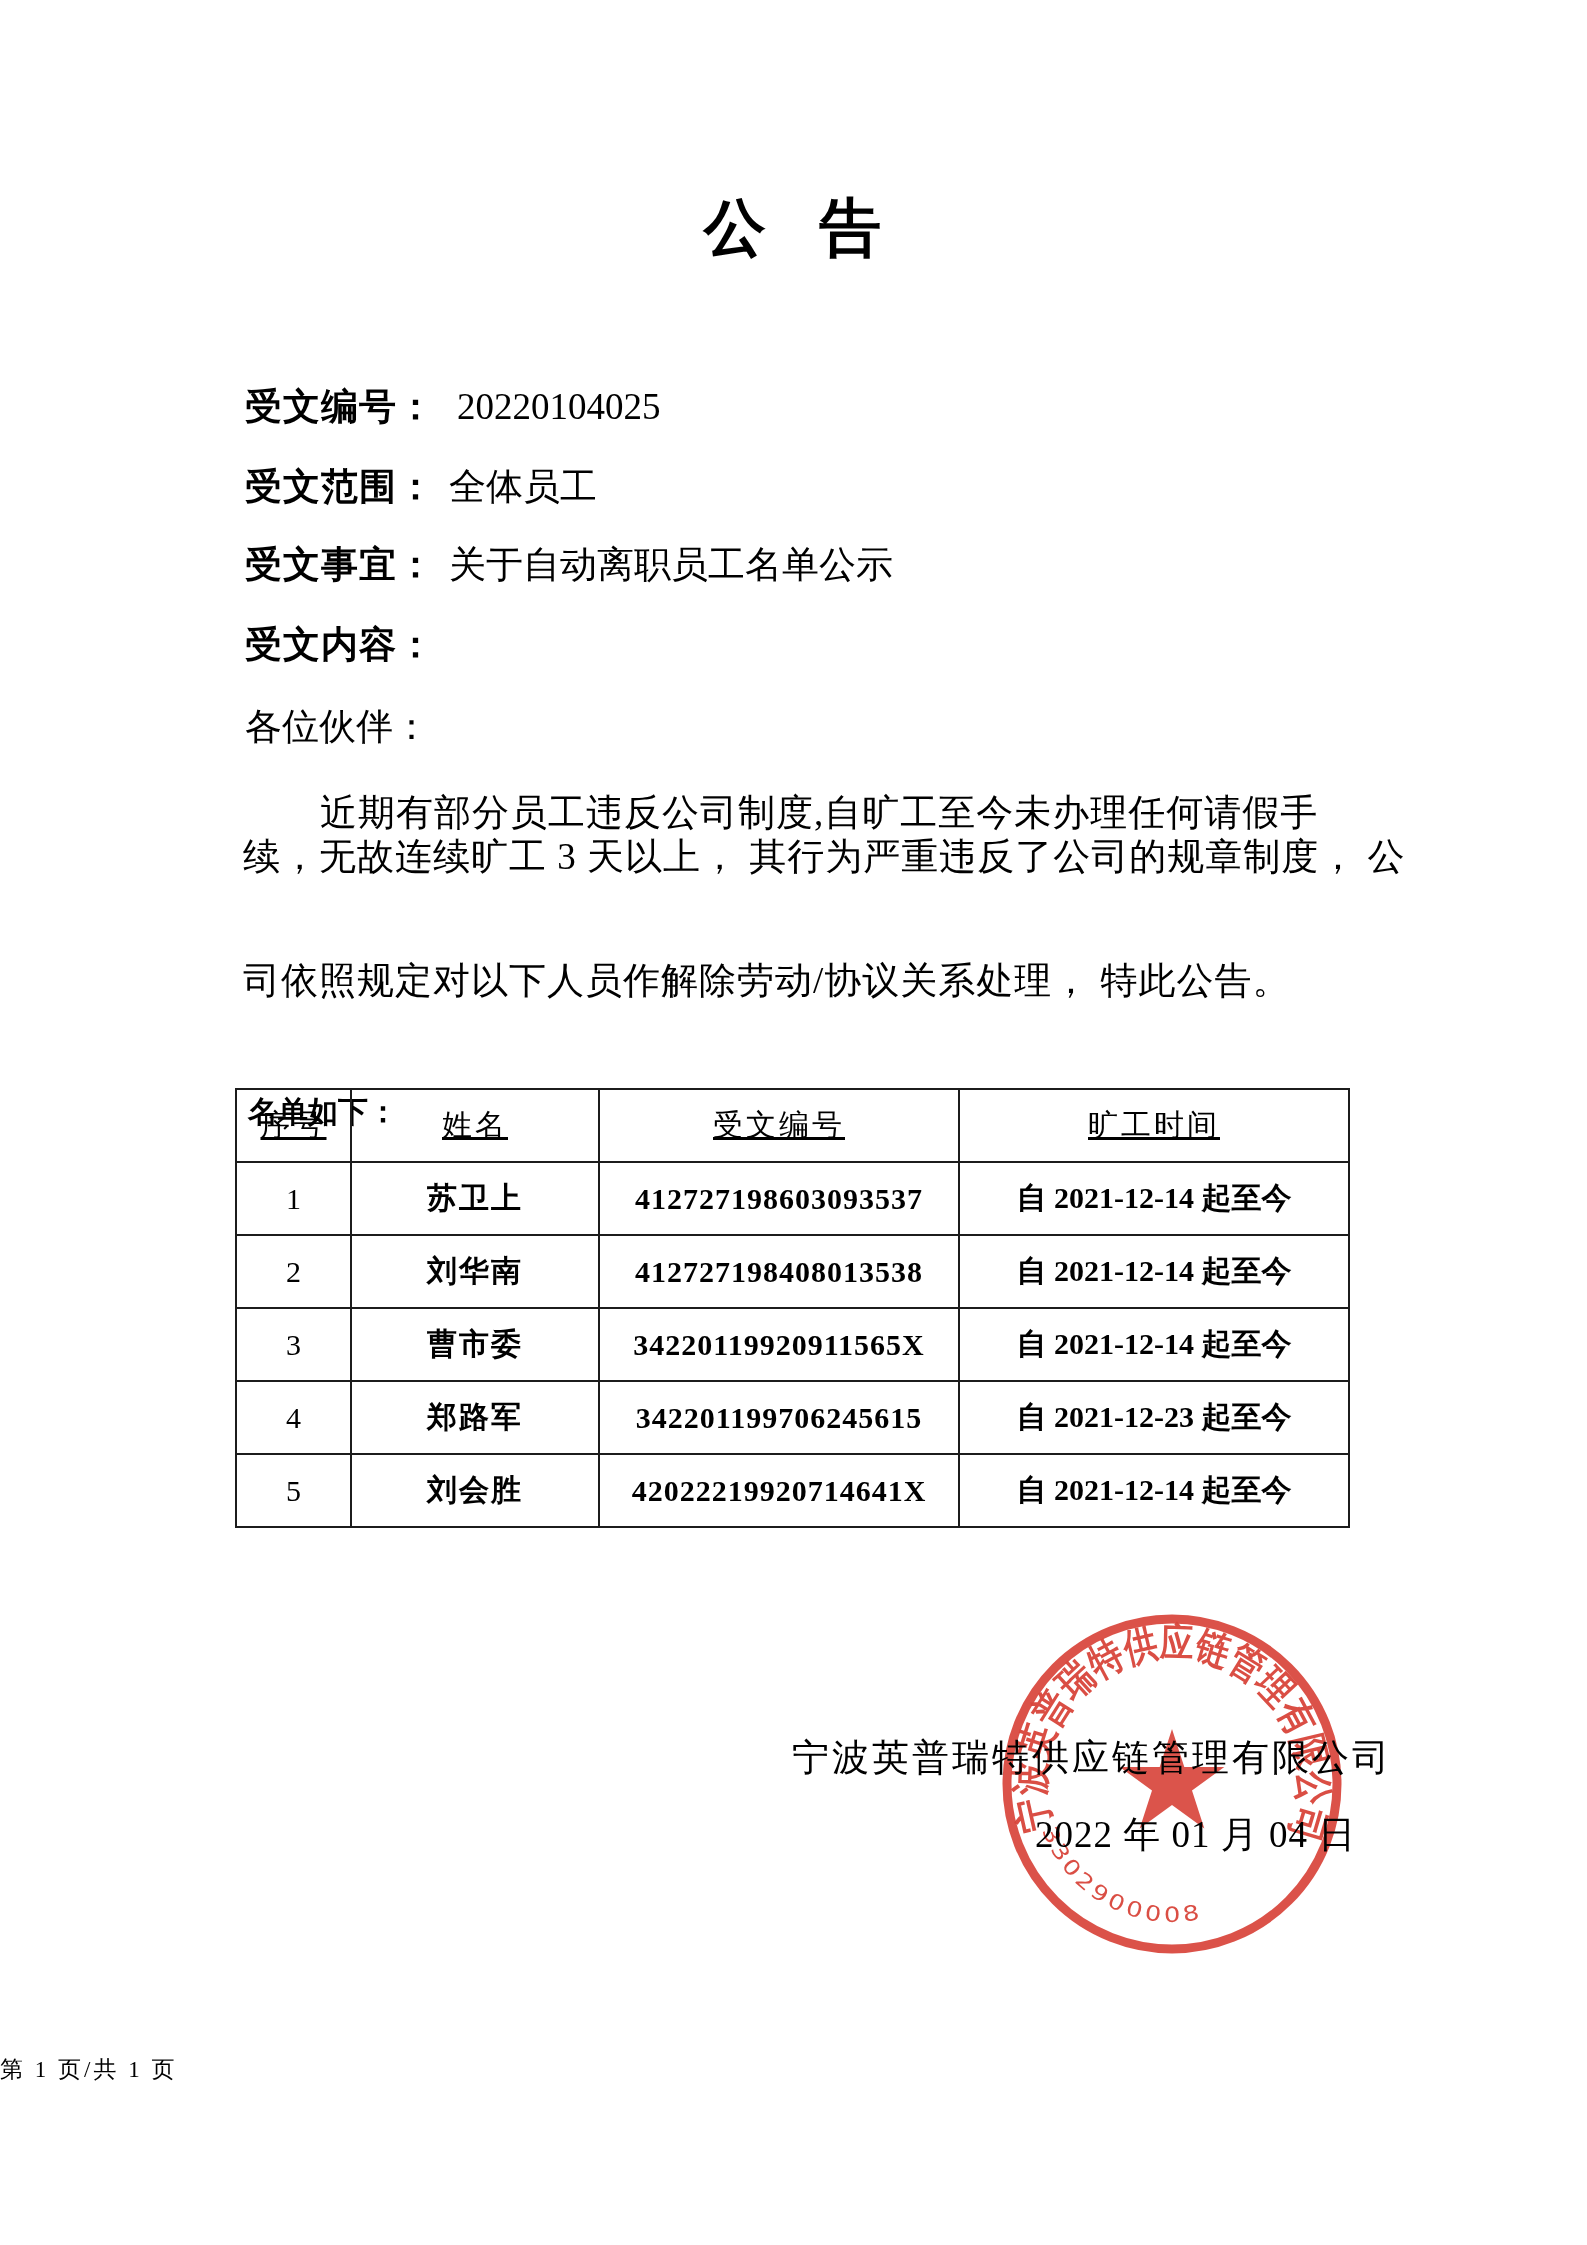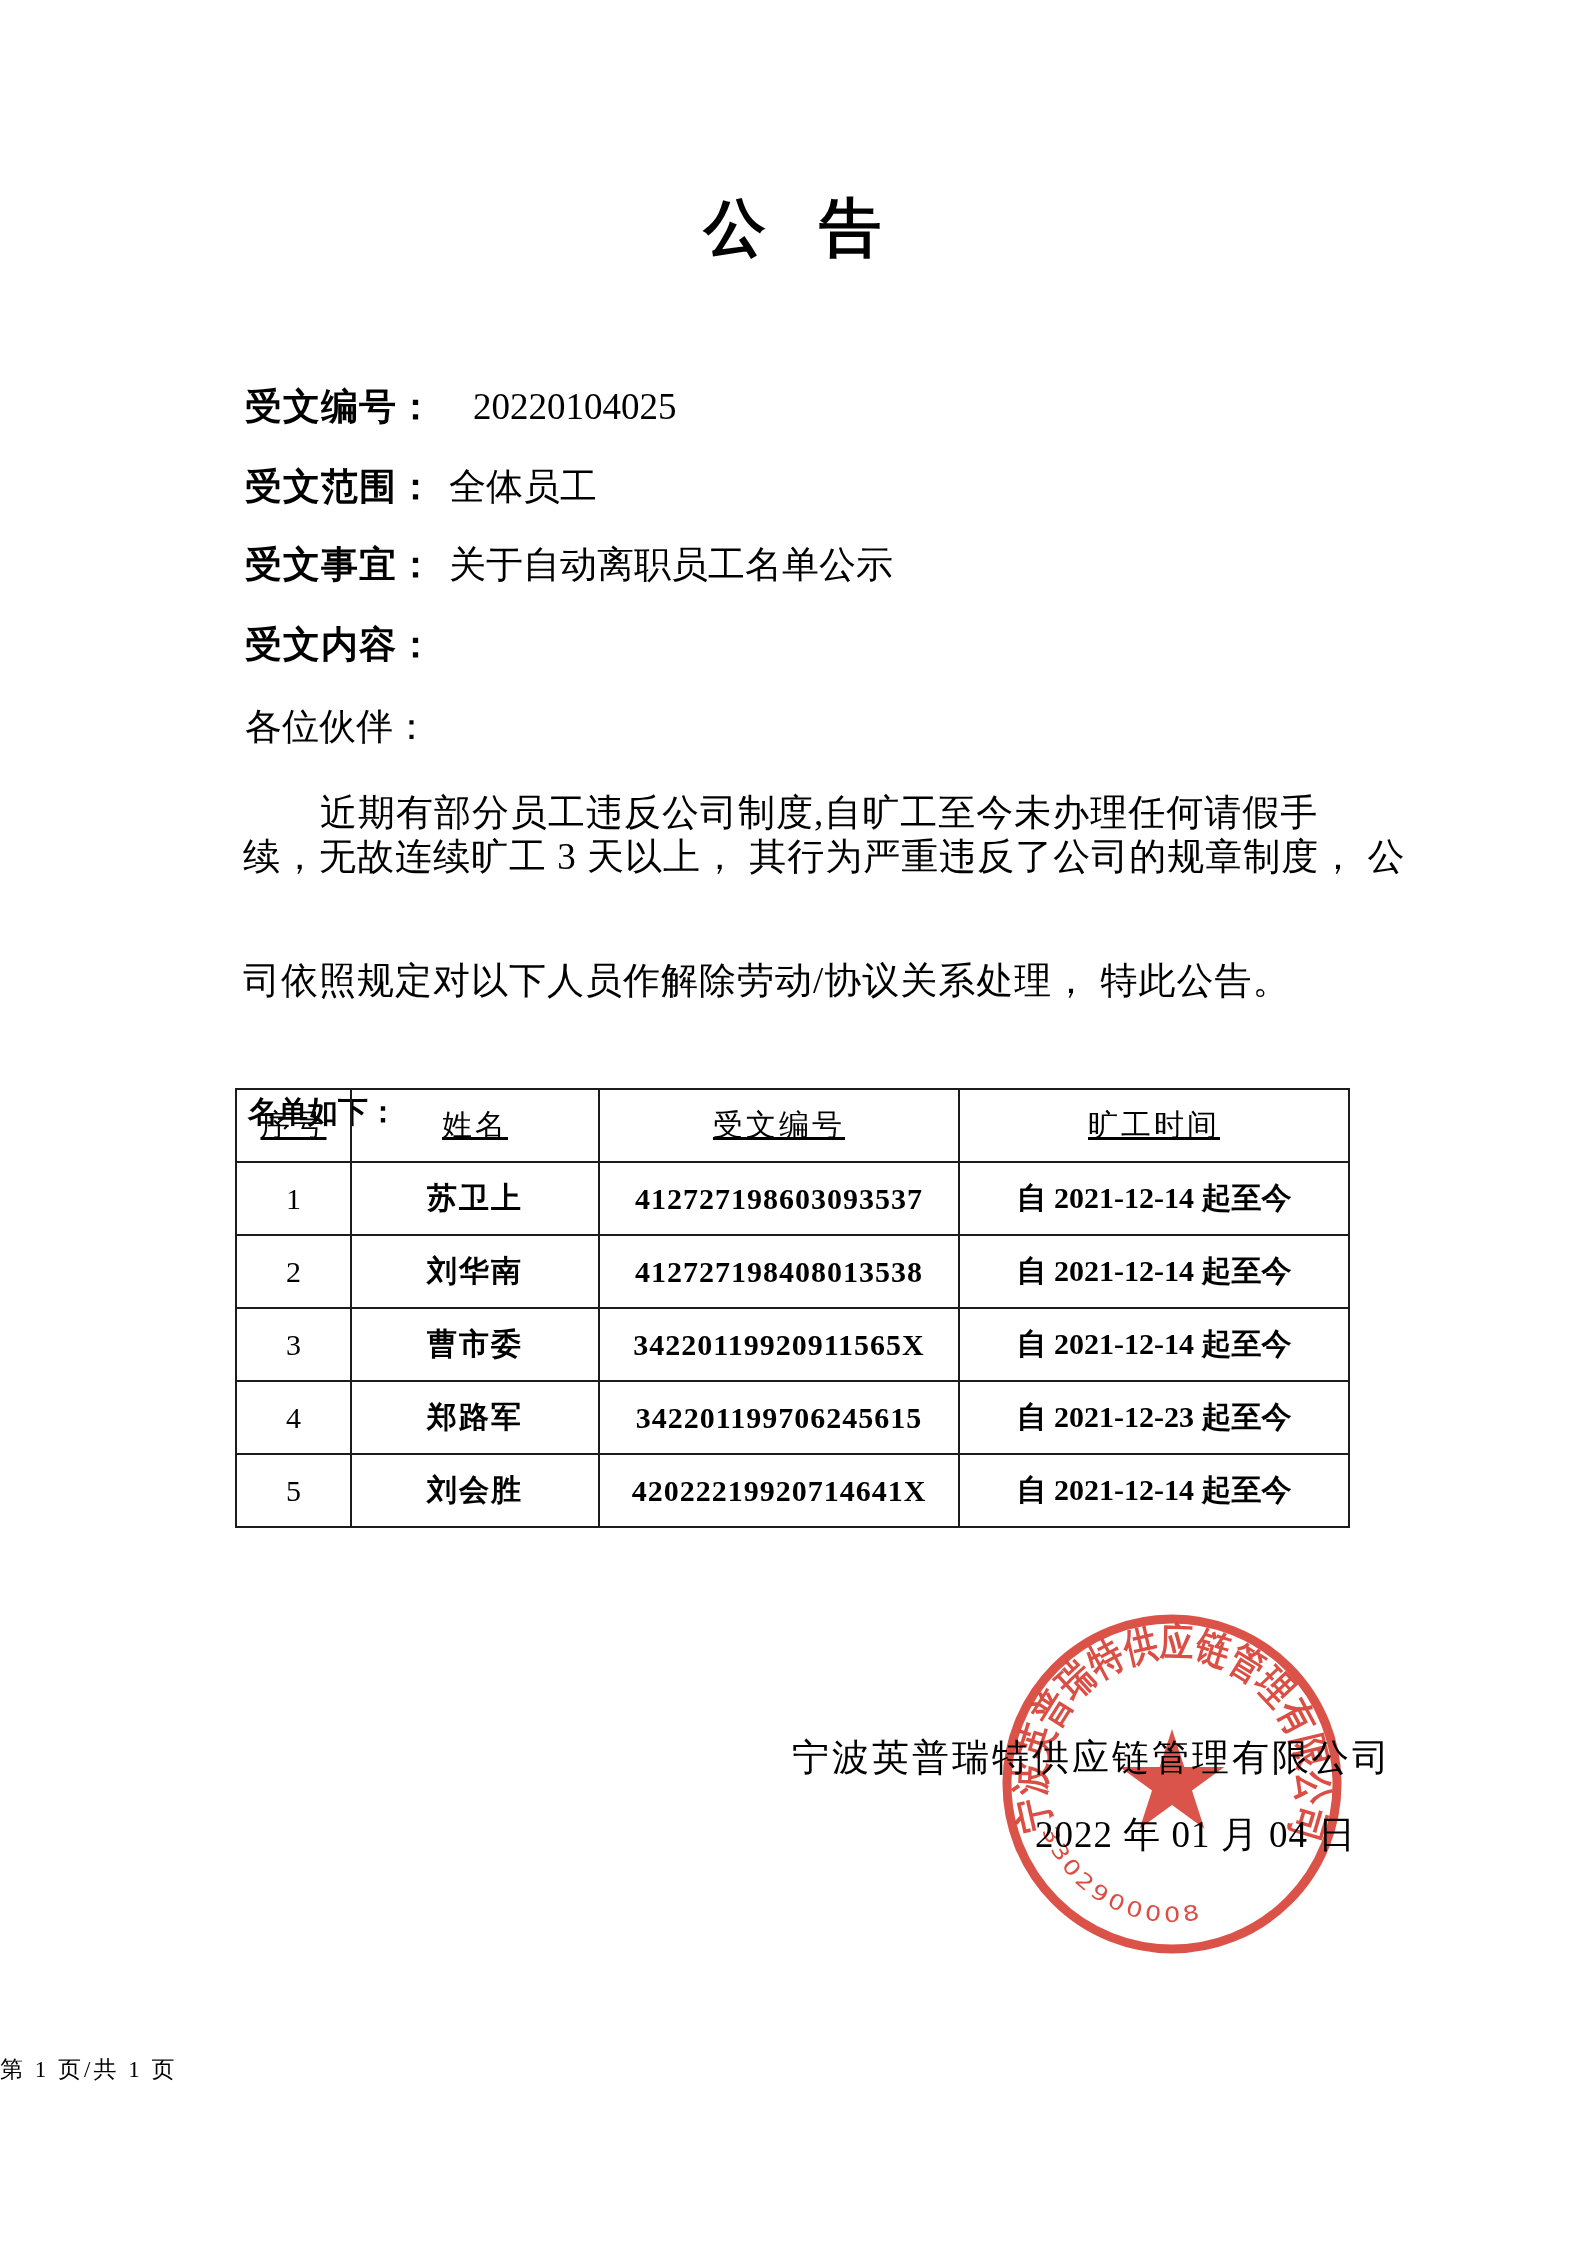--- a/index.html
+++ b/index.html
@@ -63,21 +63,21 @@
   .stamp .arc-num { font-size: 21px; font-family: "DejaVu Sans", sans-serif; letter-spacing: 3px; }
 </style>
 </head>
 <body>
 
 <div class="page">
 
   <div class="abs doc-title">公 告</div>
 
   <div class="abs field-line f0">
-    <span class="field-label">受文编号：</span><span class="field-value" style="margin-left:38px">20220104025</span>
+    <span class="field-label">受文编号：</span><span class="field-value" style="margin-left:22px">20220104025</span>
   </div>
   <div class="abs field-line f1">
     <span class="field-label">受文范围：</span><span class="field-value">全体员工</span>
   </div>
   <div class="abs field-line f2">
     <span class="field-label">受文事宜：</span><span class="field-value">关于自动离职员工名单公示</span>
   </div>
   <div class="abs field-line f3">
     <span class="field-label">受文内容：</span><span class="field-value"></span>
   </div>

